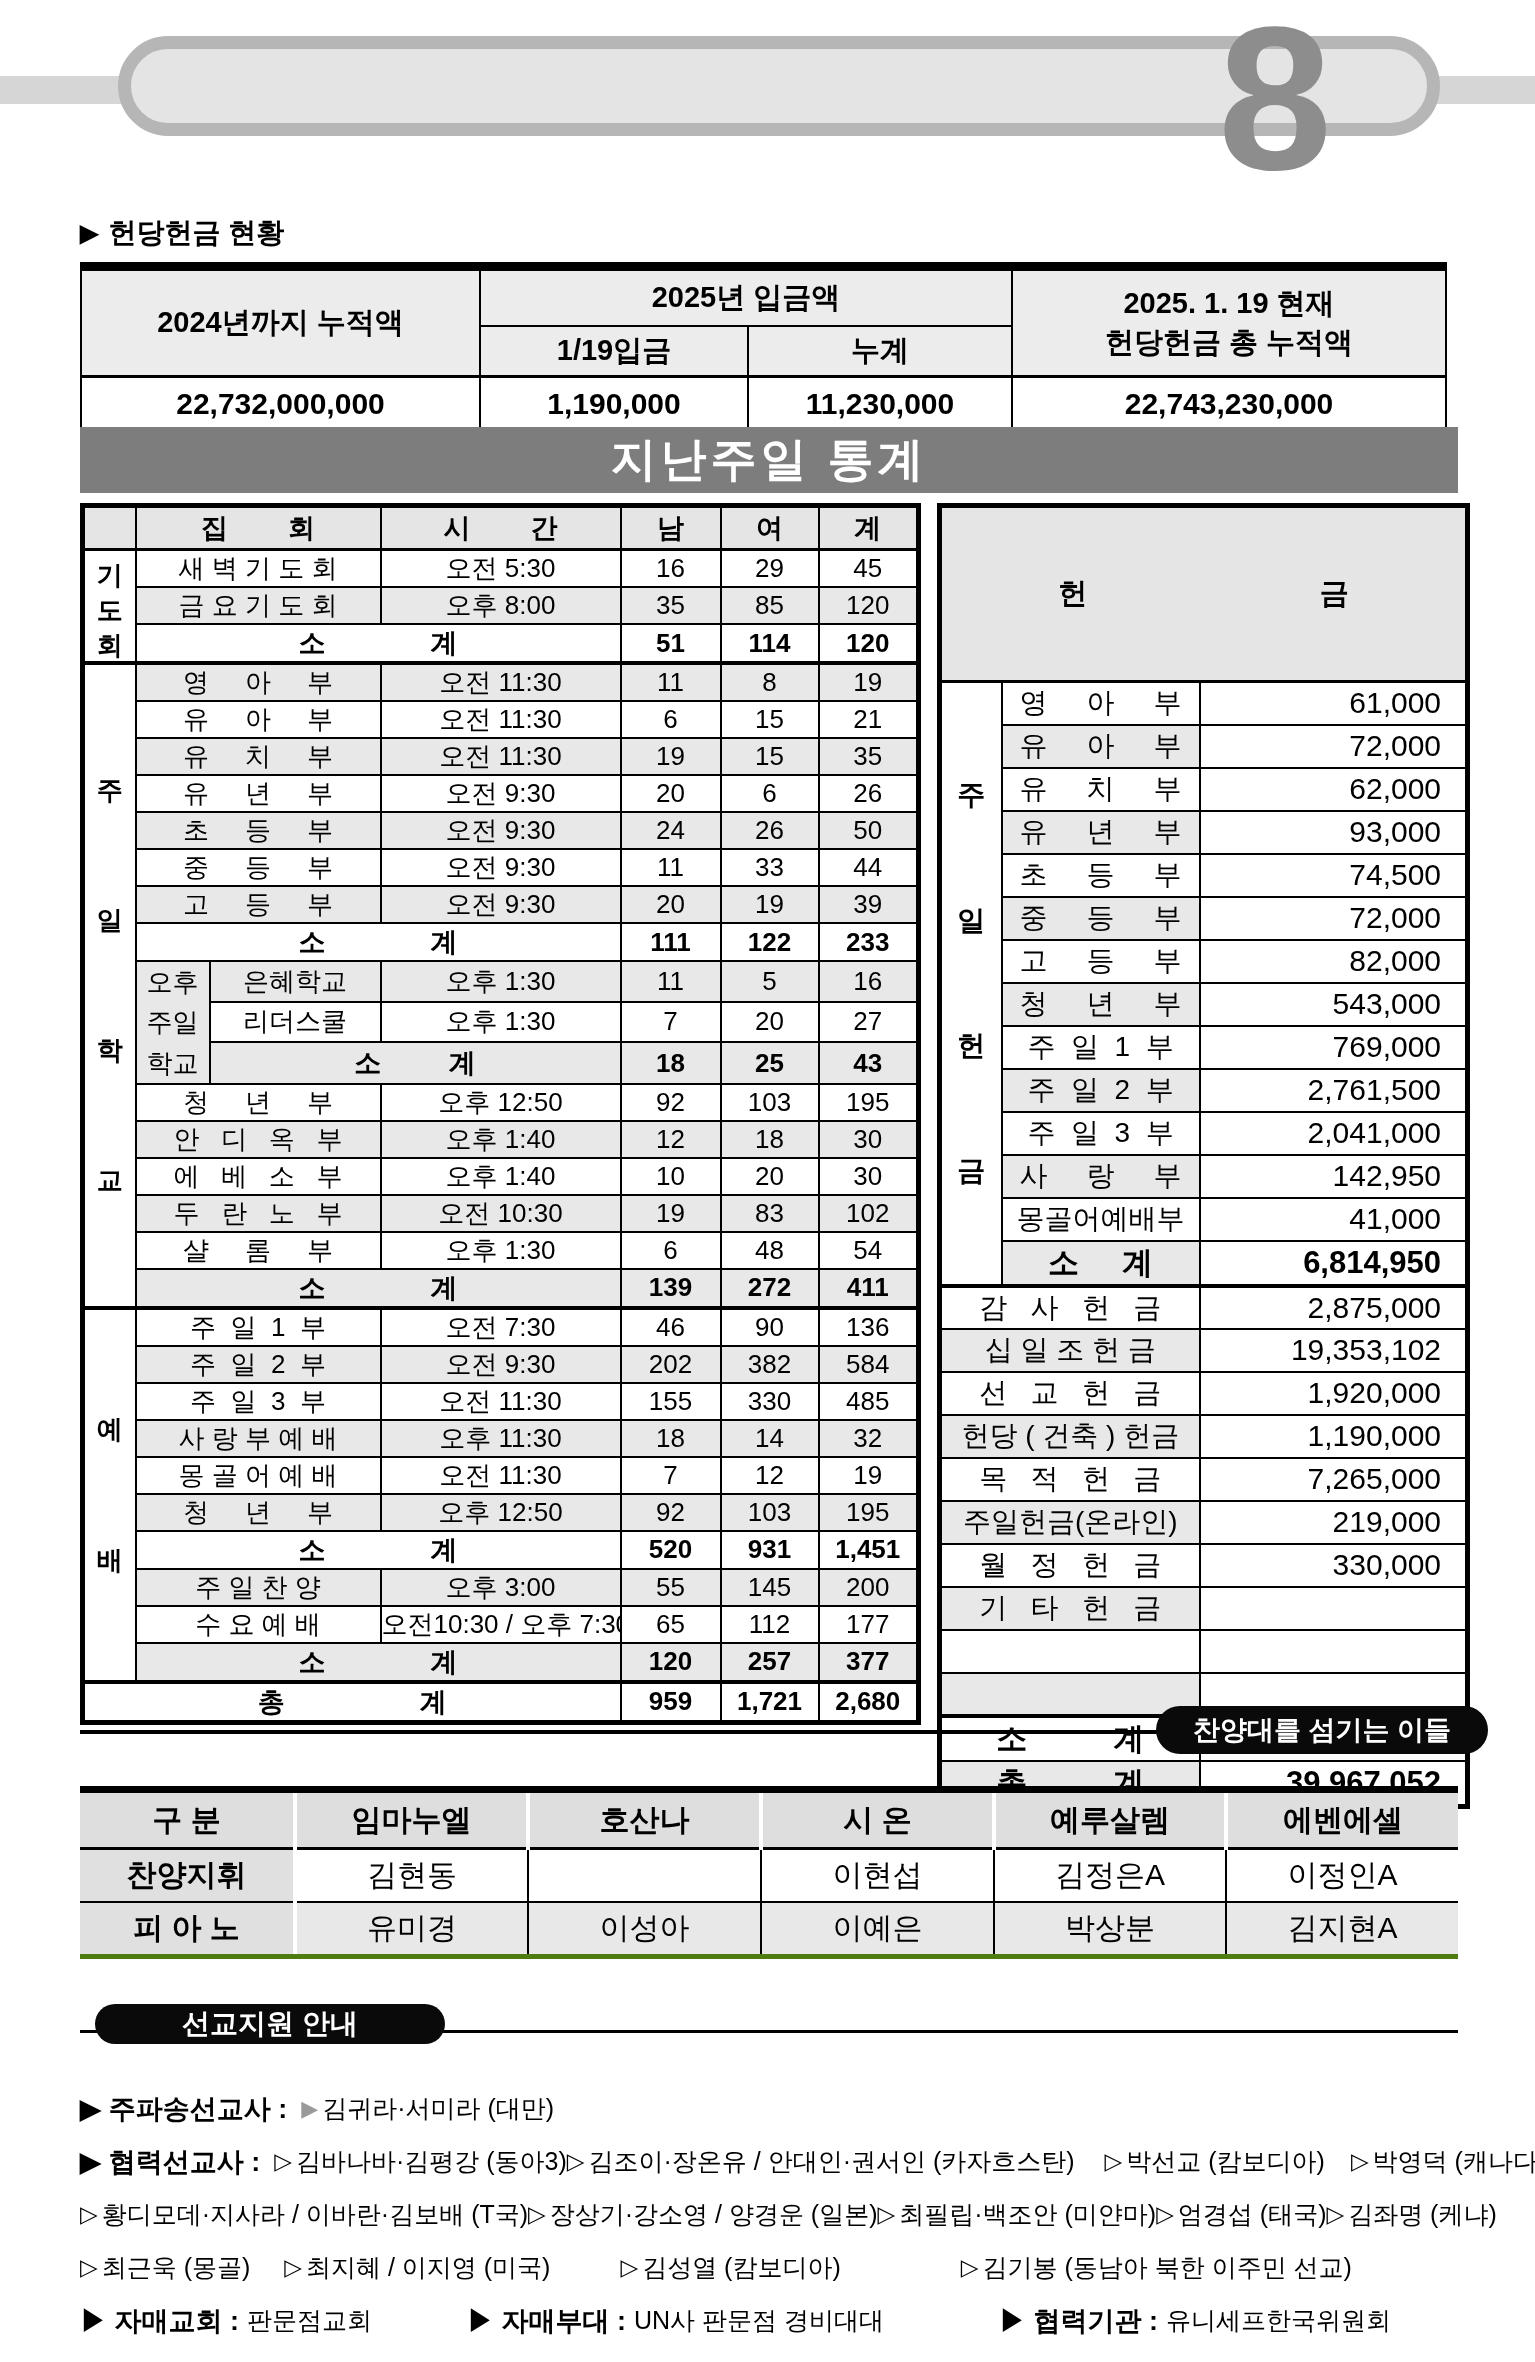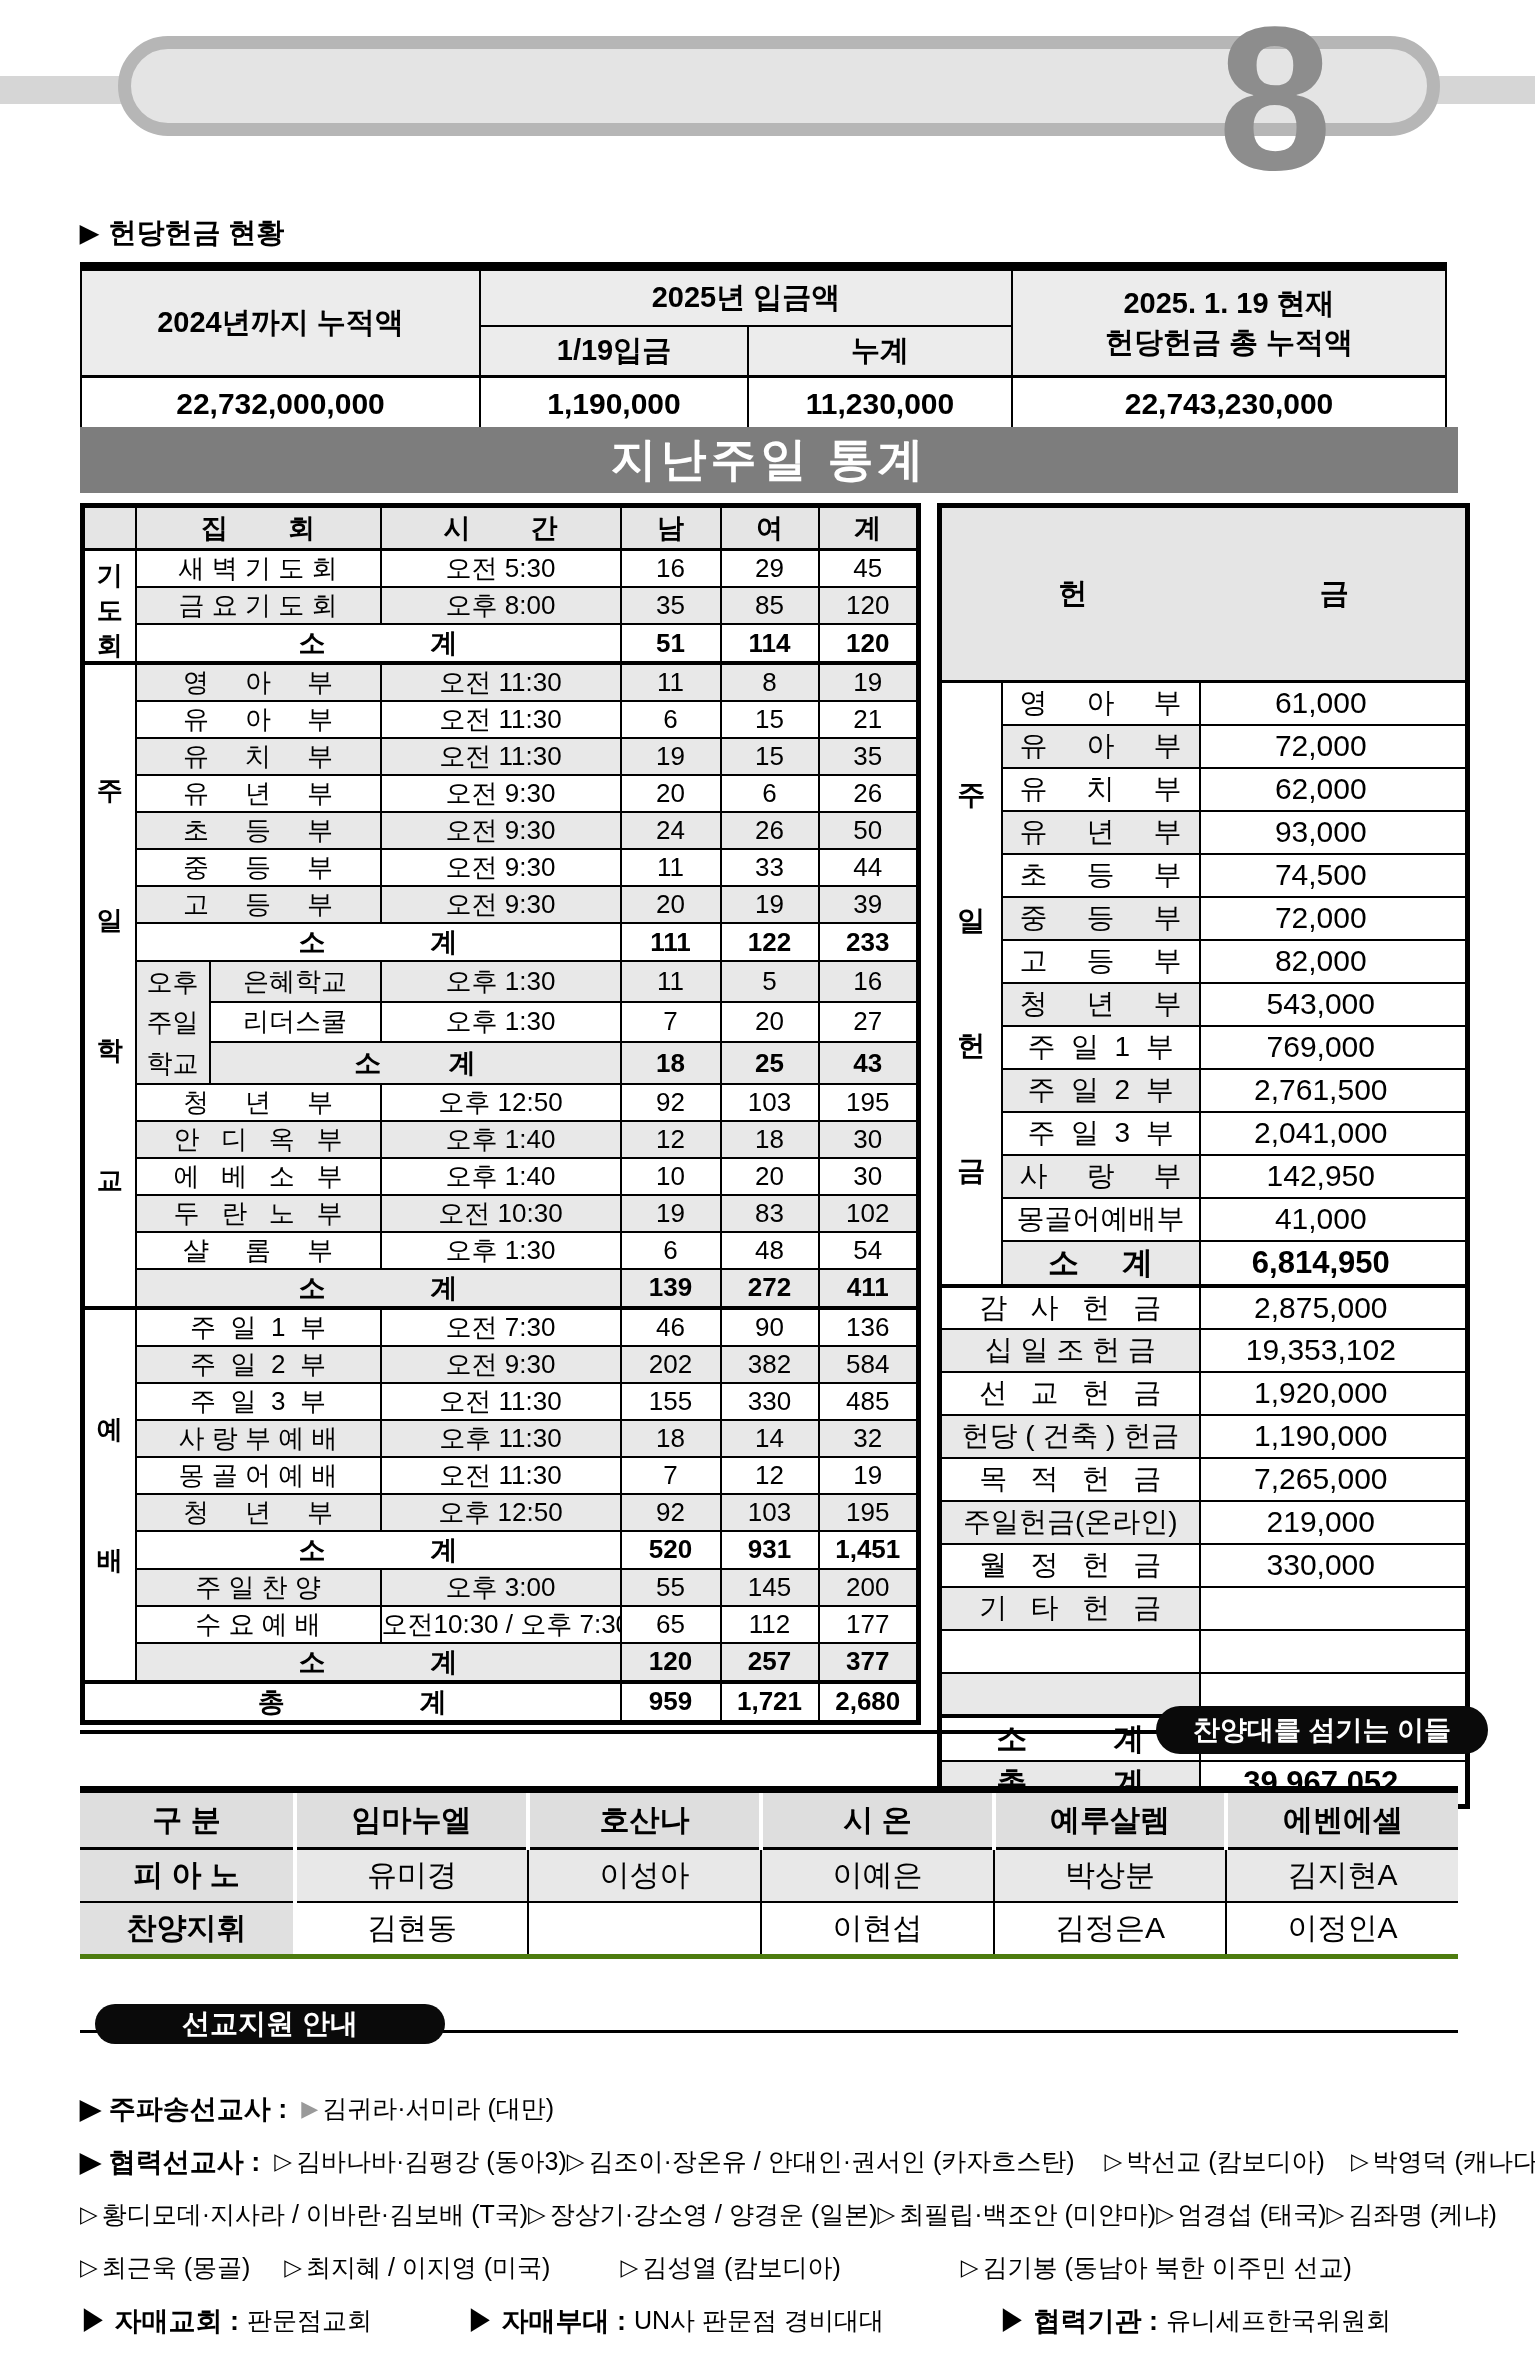--- a/index.html
+++ b/index.html
@@ -48,21 +48,21 @@
   .grp-cell{font-size:20px;white-space:pre-line !important;line-height:1.55;background:inherit;}
   .att .bold{font-weight:bold;}
   .att .lbl{font-weight:bold;font-size:27px;}
 
   .off tr{height:43px;} .off tr.hdr2{height:44px;}
   .off .hdr2 td{background:#e5e5e5;font-weight:bold;font-size:29px;border-bottom:3px solid #000;}
   .off-head{display:flex;}
   .off-head span{flex:1;text-align:center;}
   .off td.lblc{font-size:28px;}
   .off td.shade{background:#e8e8e8;}
-  .off td.val{padding-right:24px;font-size:30px;background:#fff;}
+  .off td.val{text-align:right;padding-right:24px;font-size:30px;background:#fff;}
   .off td.bold{font-weight:bold;font-size:31px;}
   .off tr.sect td{border-top:4px solid #000;}
   .off .grpc{font-weight:bold;font-size:28px;background:#fff;}
 
   
   .choir-rule{position:absolute;left:80px;top:1730px;width:1378px;height:4px;background:#000;}
   .badge{position:absolute;background:#0a0a0a;color:#fff;display:flex;align-items:center;justify-content:center;
          font-weight:bold;z-index:3;}
   .choir-badge{left:1156px;top:1706px;width:332px;height:48px;border-radius:26px;font-size:27px;}
   .choir-wrap{position:absolute;left:80px;top:1786px;}
@@ -527,34 +527,34 @@
         <td>구    분</td>
         <td>임마누엘</td>
         <td>호산나</td>
         <td>시 온</td>
         <td>예루살렘</td>
         <td>에벤에셀</td>
       </tr>
       </tbody>
         <tbody id="choir-body">
           <tr class="body">
+            <td class="rlbl">찬양지휘</td>
+            <td>김현동</td>
+            <td></td>
+            <td>이현섭</td>
+            <td>김정은A</td>
+            <td>이정인A</td>
+          </tr>
+          <tr class="body">
             <td class="rlbl">피 아 노</td>
             <td class="cshade">유미경</td>
             <td class="cshade">이성아</td>
             <td class="cshade">이예은</td>
             <td class="cshade">박상분</td>
             <td class="cshade">김지현A</td>
-          </tr>
-          <tr class="body">
-            <td class="rlbl">찬양지휘</td>
-            <td>김현동</td>
-            <td></td>
-            <td>이현섭</td>
-            <td>김정은A</td>
-            <td>이정인A</td>
           </tr>
         </tbody>
     </table>
   </div>
 
   <div class="mission-rule"></div>
   <div class="badge mission-badge">선교지원 안내</div>
   <div class="missions" id="mission-block">
       <div class="mline ml1">
         <span class="mlabel">

